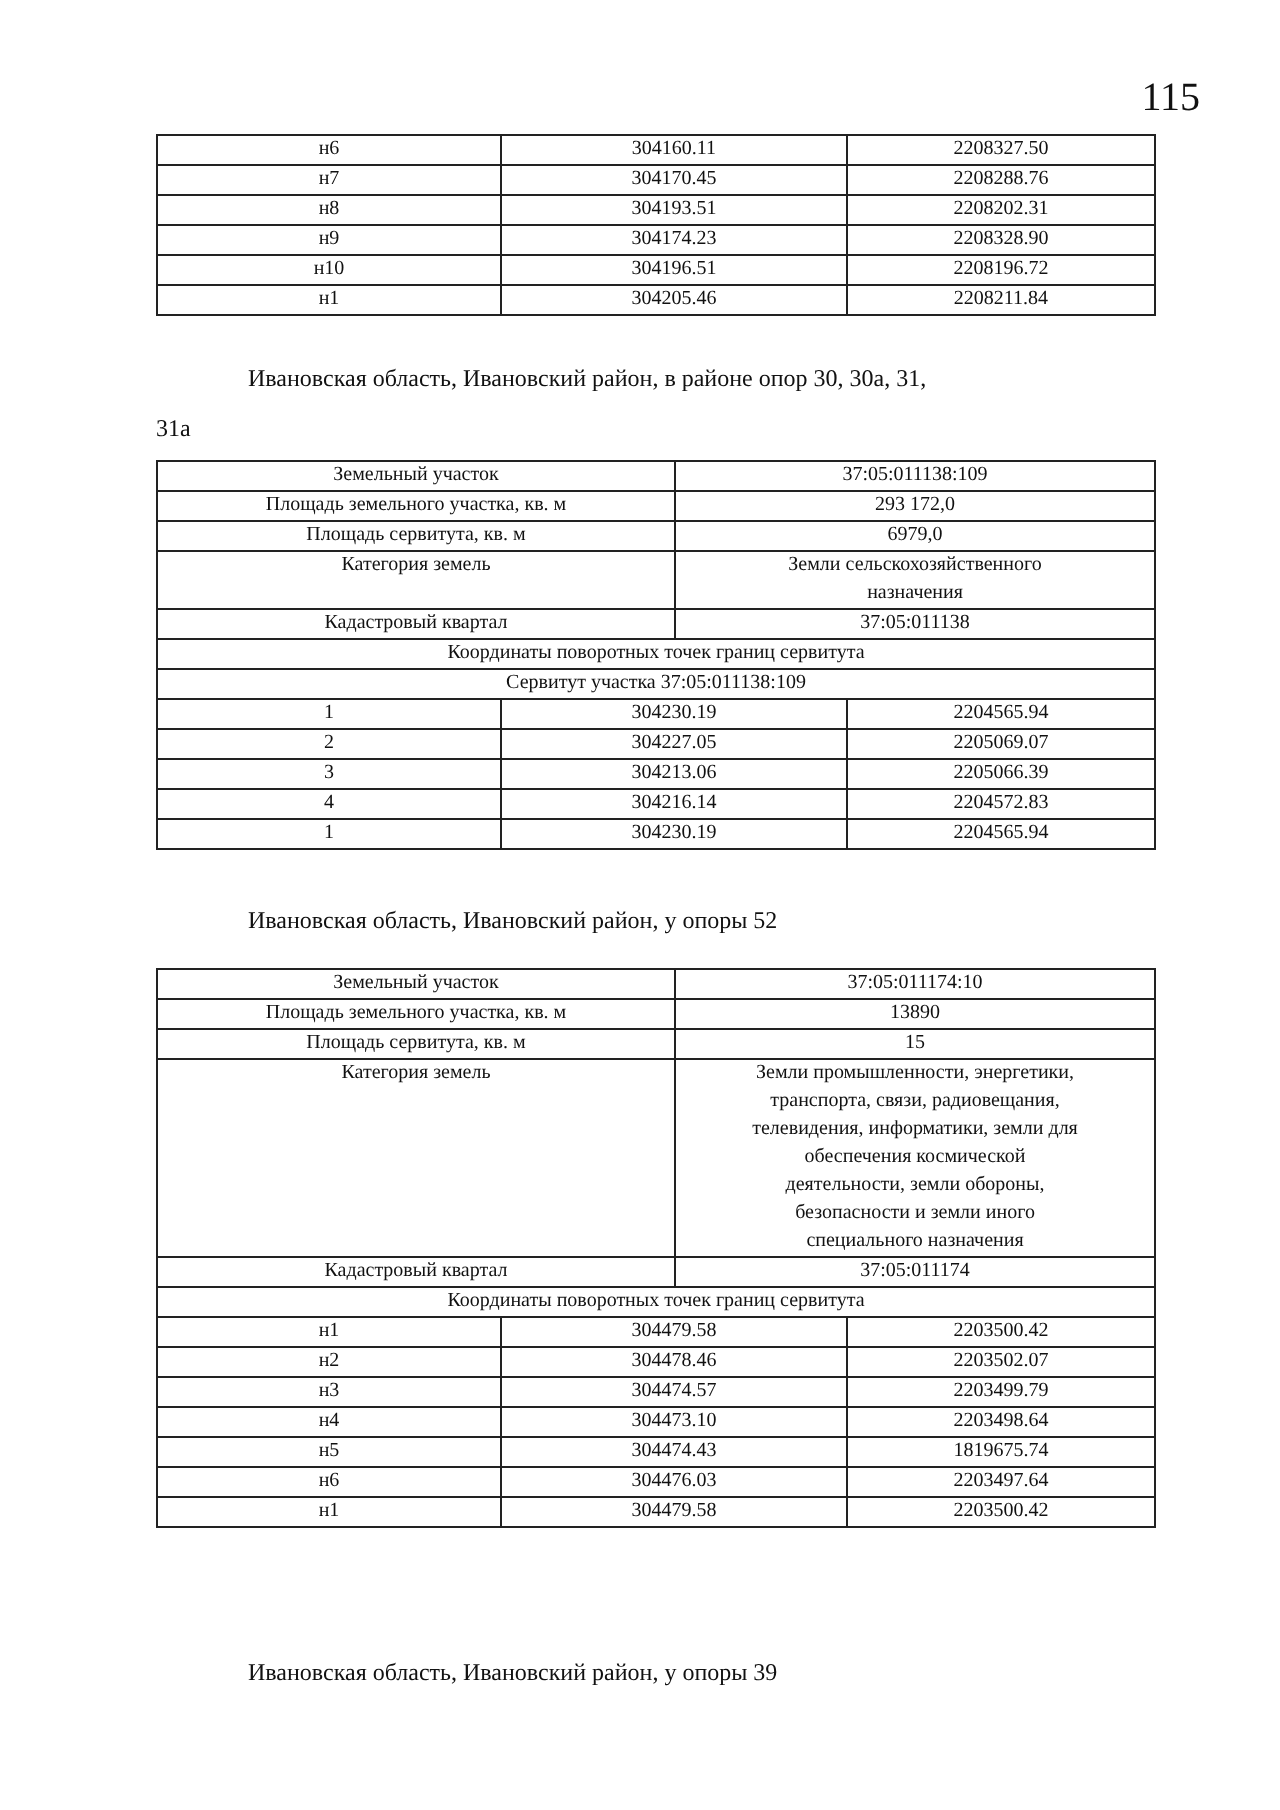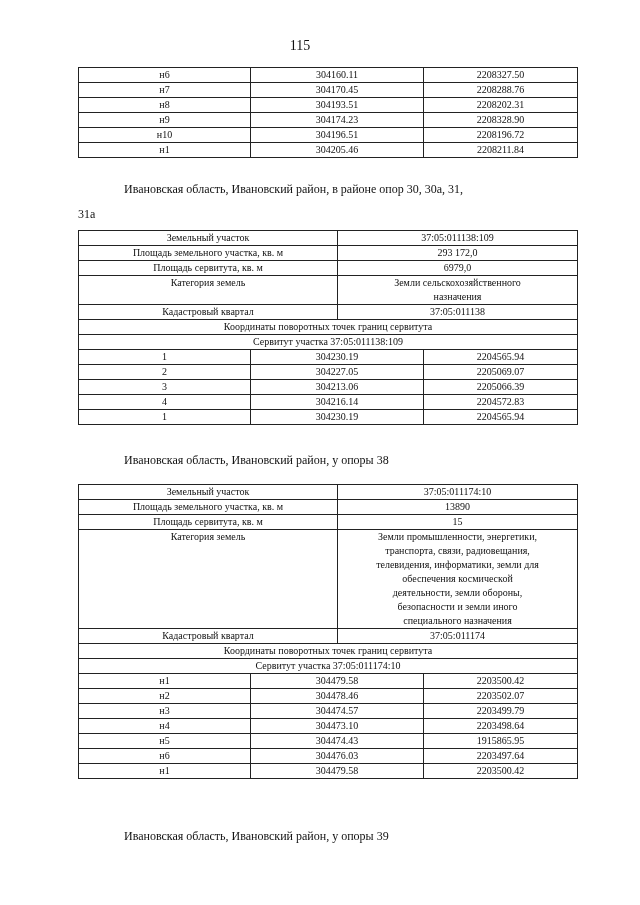--- a/index.html
+++ b/index.html
@@ -2,22 +2,22 @@
 <html><head>
 <meta charset="utf-8">
 <style>
   html, body { margin: 0; padding: 0; background: #ffffff; }
   body {
     width: 640px; height: 905px; position: relative; overflow: hidden;
     font-family: "Liberation Serif", "DejaVu Serif", serif;
     color: #111;
   }
   .page-number {
-    position: absolute; top: 38px; left: 0; width: 600px; text-align: center;
-    font-size: 14px;
+    position: absolute; top: 38px; left: 0; width: 600px; text-align: right;
+    font-size: 20px;
   }
   table {
     border-collapse: collapse;
     position: absolute;
     left: 78px; width: 499px;
     font-size: 10px;
     table-layout: fixed;
   }
   td {
     border: 1px solid #222;
@@ -146,21 +146,21 @@
       </tr>
       <tr>
         <td class="c">1</td>
         <td class="c" colspan="2">304230.19</td>
         <td class="c">2204565.94</td>
       </tr>
     </tbody>
 </table>
 
 <div class="heading" style="top:448px;">
-  <span class="indent"></span><span>Ивановская область, Ивановский район, у опоры 38</span>
+  <span class="indent"></span><span>Ивановская область, Ивановский район, у опоры 52</span>
 </div>
 
 <table style="top:484px;">
   <colgroup>
       <col style="width:172px">
       <col style="width:87px">
       <col style="width:86px">
       <col style="width:154px">
     </colgroup>
   <tbody>
@@ -180,23 +180,20 @@
       <td class="l" colspan="2">Категория земель</td>
       <td class="c" colspan="2" id="s2-category"><span>Земли промышленности, энергетики,</span><br><span>транспорта, связи, радиовещания,</span><br><span>телевидения, информатики, земли для</span><br><span>обеспечения космической</span><br><span>деятельности, земли обороны,</span><br><span>безопасности и земли иного</span><br><span>специального назначения</span></td>
     </tr>
     <tr>
       <td class="l" colspan="2">Кадастровый квартал</td>
       <td class="c" colspan="2">37:05:011174</td>
     </tr>
     <tr>
       <td class="l" colspan="4">Координаты поворотных точек границ сервитута</td>
     </tr>
-    <tr>
-      <td class="c" colspan="4">Сервитут участка 37:05:011174:10</td>
-    </tr>
   </tbody>
   <tbody id="s2-points">
       <tr>
         <td class="c">н1</td>
         <td class="c" colspan="2">304479.58</td>
         <td class="c">2203500.42</td>
       </tr>
       <tr>
         <td class="c">н2</td>
         <td class="c" colspan="2">304478.46</td>
@@ -208,21 +205,21 @@
         <td class="c">2203499.79</td>
       </tr>
       <tr>
         <td class="c">н4</td>
         <td class="c" colspan="2">304473.10</td>
         <td class="c">2203498.64</td>
       </tr>
       <tr>
         <td class="c">н5</td>
         <td class="c" colspan="2">304474.43</td>
-        <td class="c">1915865.95</td>
+        <td class="c">1819675.74</td>
       </tr>
       <tr>
         <td class="c">н6</td>
         <td class="c" colspan="2">304476.03</td>
         <td class="c">2203497.64</td>
       </tr>
       <tr>
         <td class="c">н1</td>
         <td class="c" colspan="2">304479.58</td>
         <td class="c">2203500.42</td>

